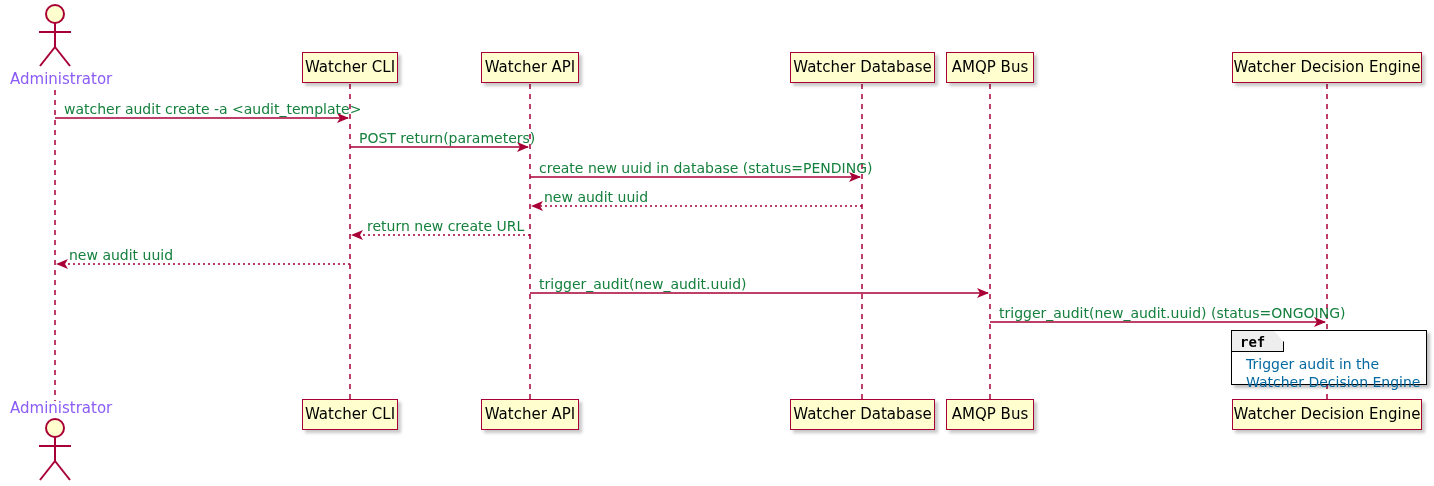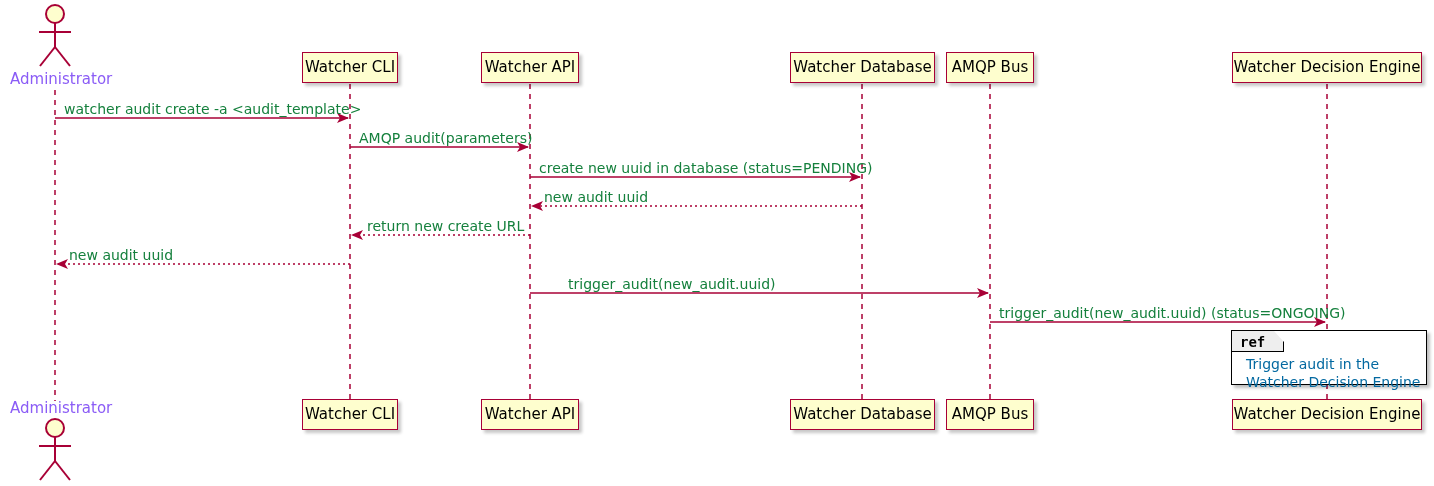--- a/index.html
+++ b/index.html
@@ -166,26 +166,26 @@
       <div class="participant" style="left: 946px; top: 399px; width: 88px; height: 31px;">
         <span>AMQP Bus</span>
       </div>
       <div class="participant" style="left: 1232px; top: 52px; width: 190px; height: 31px;">
         <span>Watcher Decision Engine</span>
       </div>
       <div class="participant" style="left: 1232px; top: 399px; width: 190px; height: 31px;">
         <span>Watcher Decision Engine</span>
       </div>
       <div class="msg-label" style="left: 64px; top: 101px;">watcher audit create -a &lt;audit_template&gt;</div>
-      <div class="msg-label" style="left: 359px; top: 130px;">AMQP audit(parameters)</div>
+      <div class="msg-label" style="left: 359px; top: 130px;">POST return(parameters)</div>
       <div class="msg-label" style="left: 539px; top: 160px;">create new uuid in database (status=PENDING)</div>
       <div class="msg-label" style="left: 544px; top: 189px;">new audit uuid</div>
       <div class="msg-label" style="left: 367px; top: 218px;">return new create URL</div>
       <div class="msg-label" style="left: 69px; top: 247px;">new audit uuid</div>
-      <div class="msg-label" style="left: 539px; top: 276px; margin-left: 29px;">trigger_audit(new_audit.uuid)</div>
+      <div class="msg-label" style="left: 539px; top: 276px;">trigger_audit(new_audit.uuid)</div>
       <div class="msg-label" style="left: 999px; top: 305px;">trigger_audit(new_audit.uuid) (status=ONGOING)</div>
       <div class="ref-box" style="left: 1231px; top: 330px; width: 196px; height: 55px; padding-left: 48px;">
         <div class="ref-tab" style="width: 52px; clip-path: polygon(0px 0px, 42px 0px, 52px 11px, 52px 100%, 0px 100%); border-right: 1.5px solid rgb(0, 0, 0); border-bottom: 1.5px solid rgb(0, 0, 0);"></div>
         <div class="ref-tab-label">ref</div>
         <div class="ref-body">Trigger audit in the
 Watcher Decision Engine</div>
       </div>
     </div>
 
 </div>

